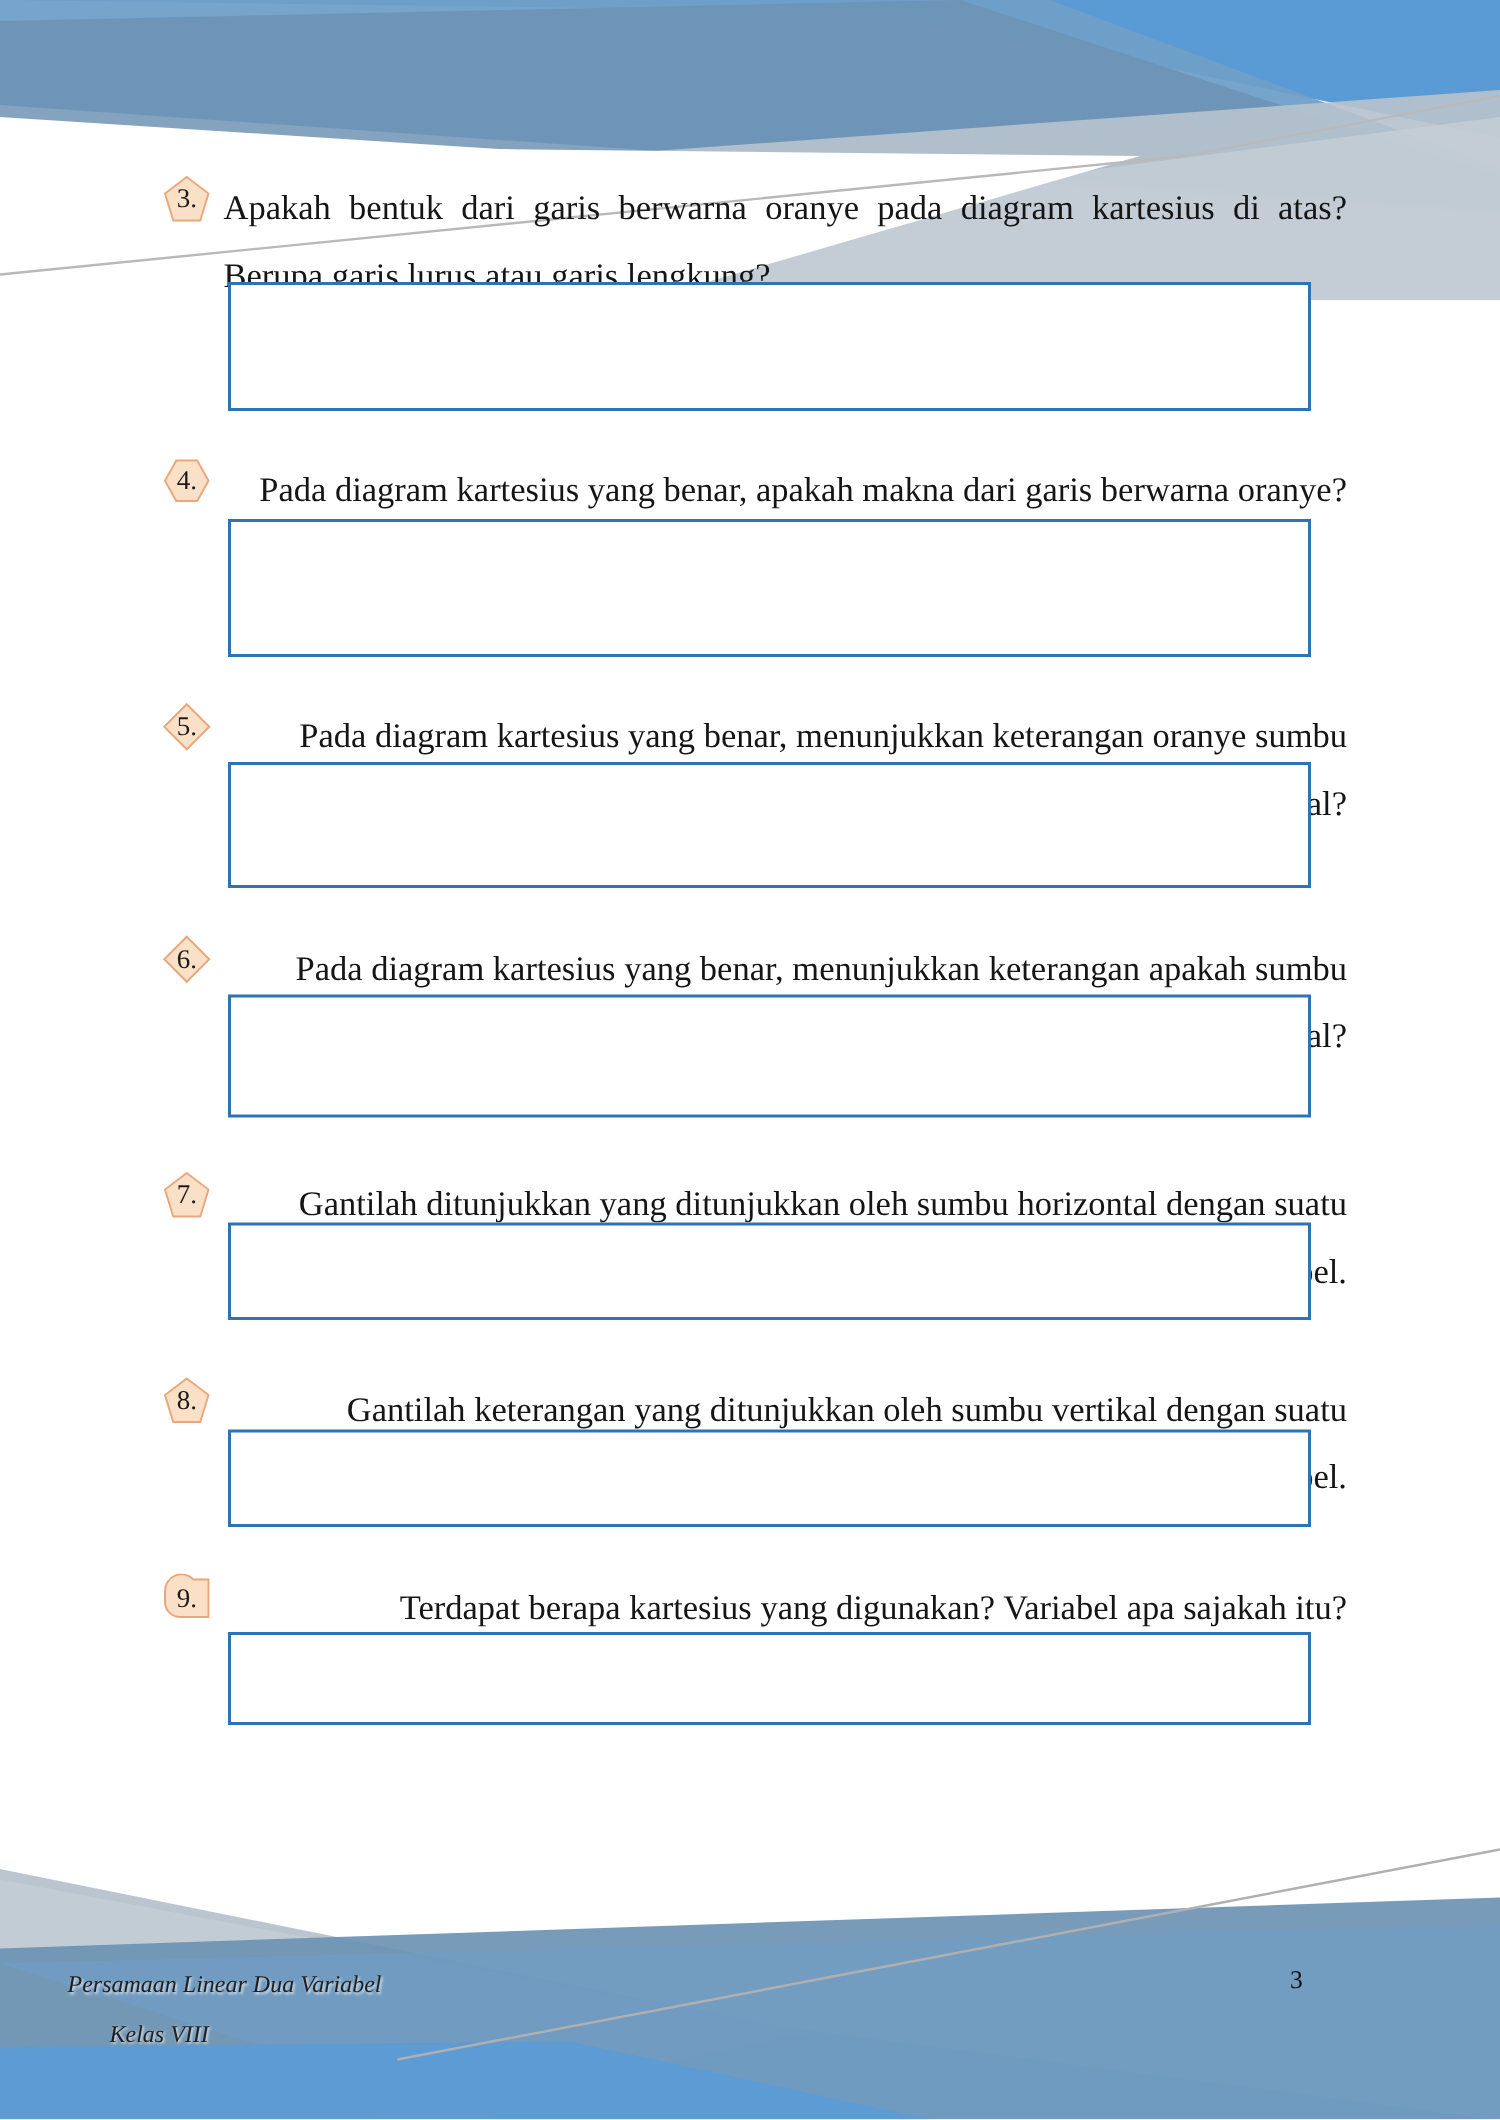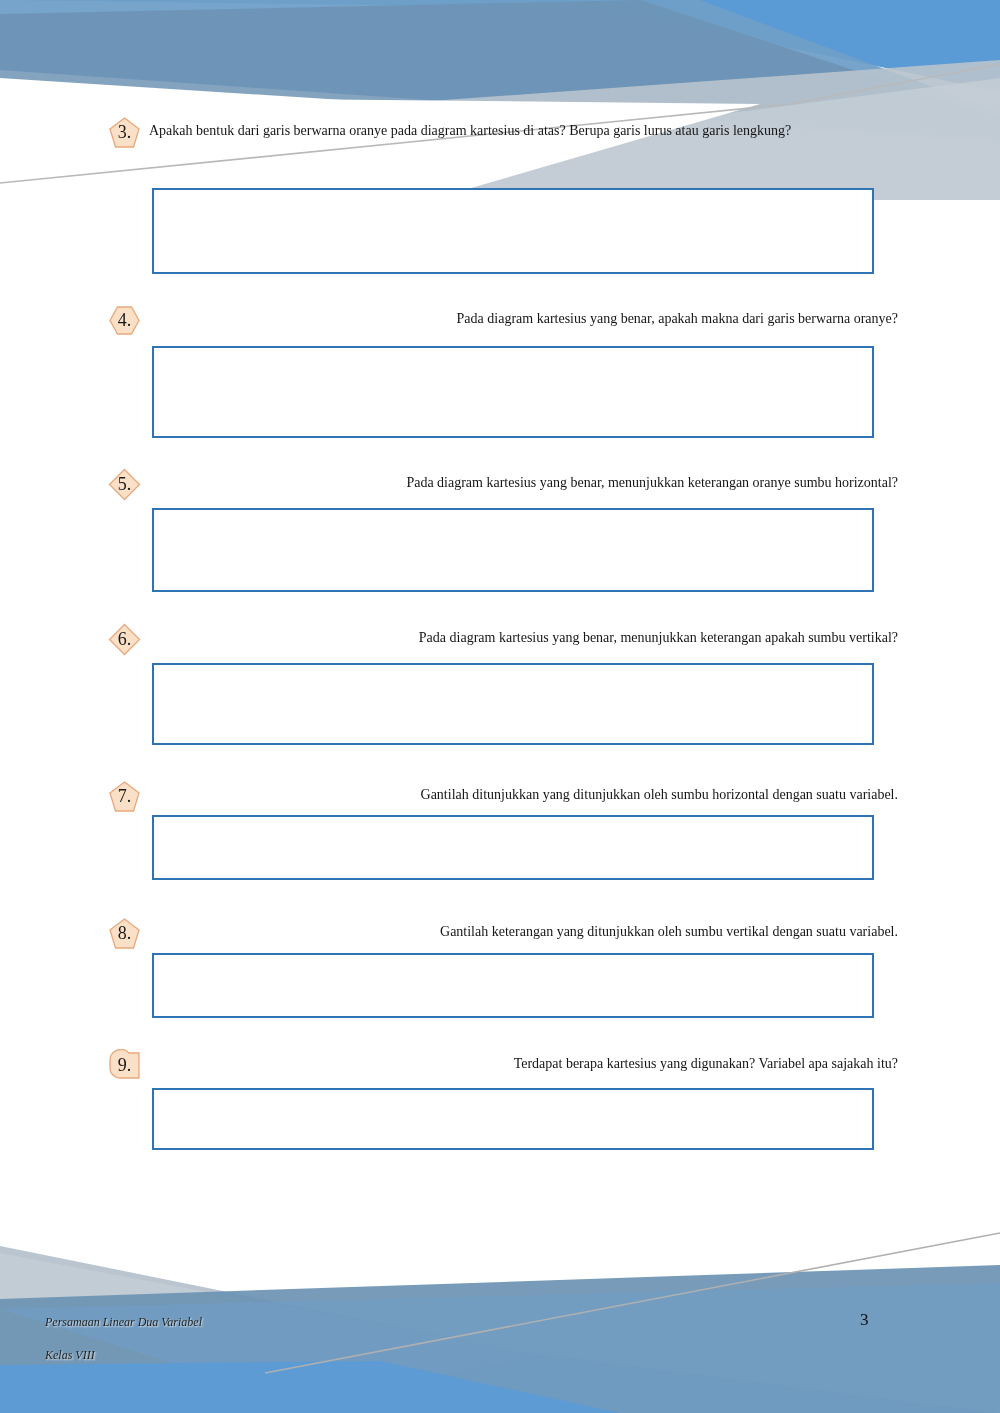--- a/index.html
+++ b/index.html
@@ -70,21 +70,21 @@
     justify-content: center;
     font-family: "Liberation Serif", serif;
     font-size: 18px;
     color: #1a1a1a;
     letter-spacing: 0;
   }
 
   .qtext {
     flex: 1 1 auto;
     font-family: "Liberation Serif", serif;
-    font-size: 14px;
+    font-size: 23px;
     line-height: 1.95;
     color: #151515;
     text-align: justify;
     text-justify: inter-word;
     padding-top: 2px;
   }
   .qtext.nojustify { text-align: right; }
 
   .answerbox {
     position: absolute;
@@ -94,27 +94,27 @@
     background: #ffffff;
     box-sizing: border-box;
   }
 
   
   .footer-text {
     position: absolute;
     left: 45px;
     font-family: "Liberation Serif", serif;
     font-style: italic;
-    font-size: 12px;
+    font-size: 16px;
     color: #1f1f1f;
     text-shadow: 1px 1px 2px rgba(255,255,255,0.85);
     white-space: nowrap;
   }
   .footer-line1 { top: 1315px; }
-  .footer-line2 { top: 1348px; }
+  .footer-line2 { top: 1348px; margin-left: 28px; }
   .page-number {
     position: absolute;
     left: 860px;
     top: 1310px;
     font-family: "Liberation Serif", serif;
     font-size: 17px;
     color: #101010;
   }
 </style>
 </head>

